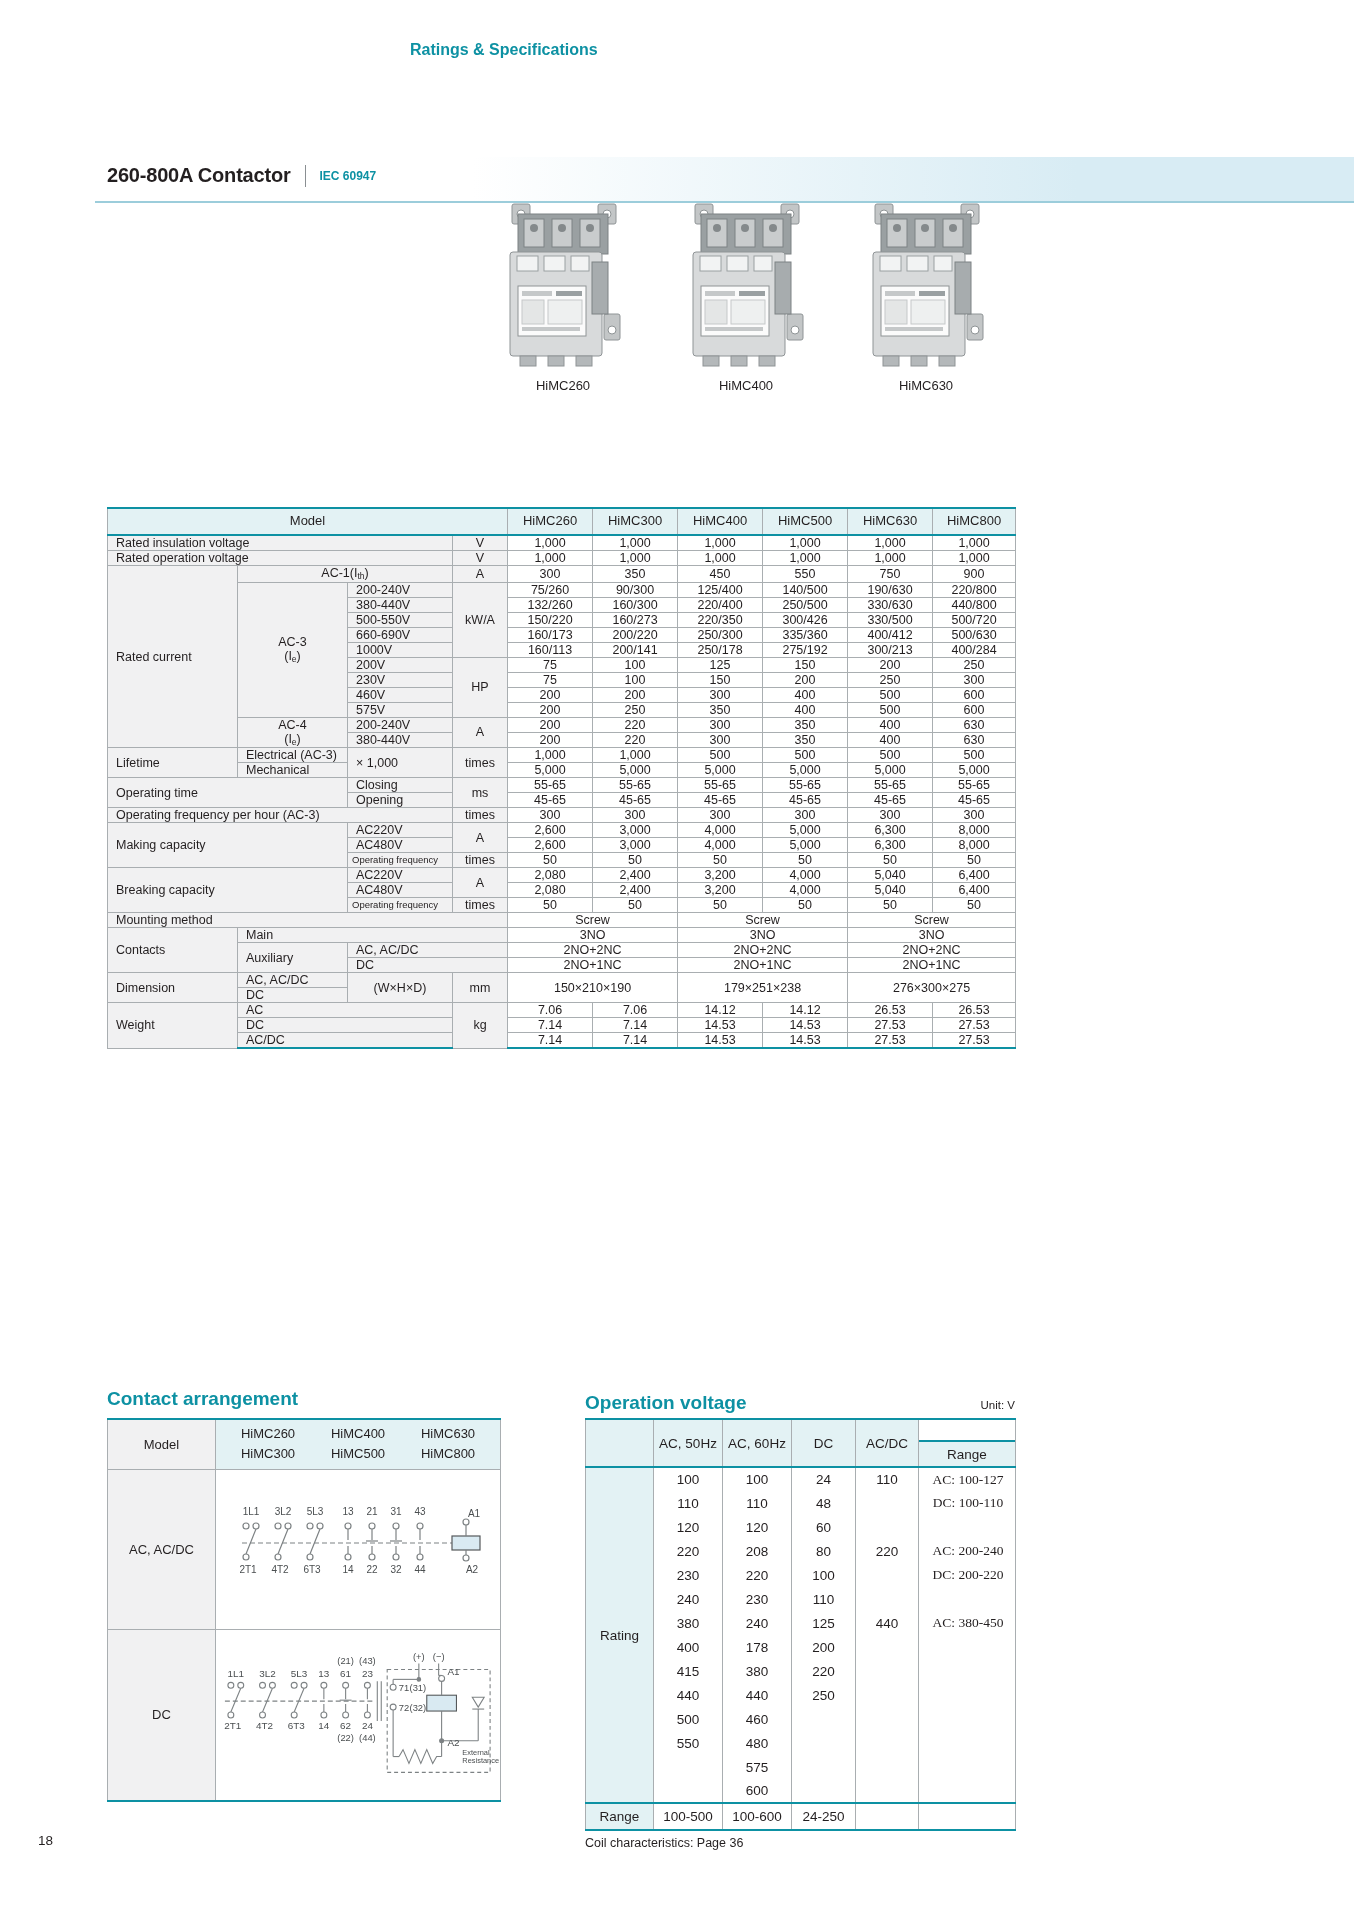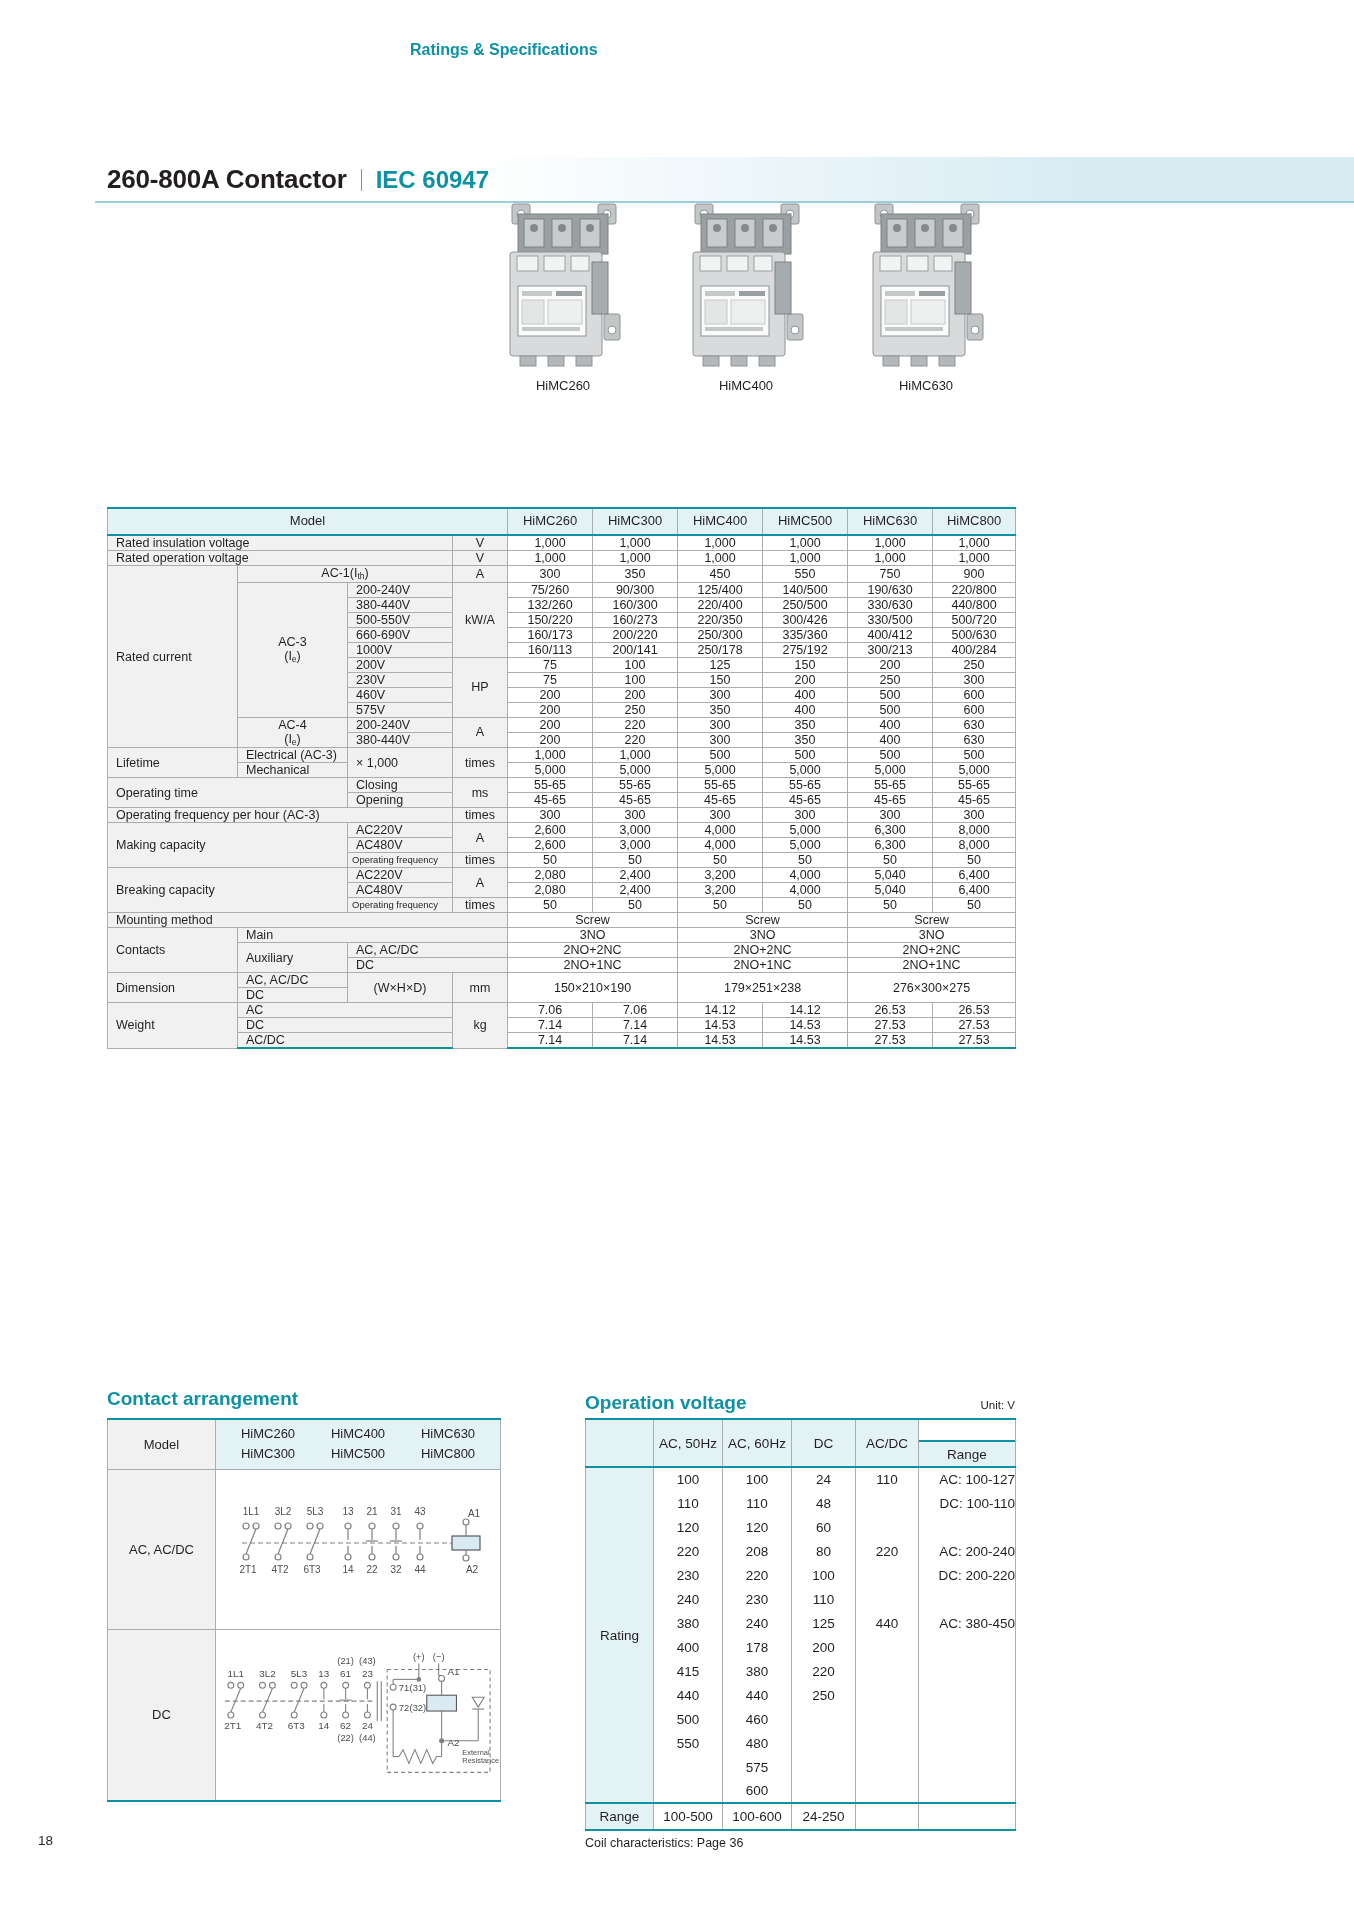--- a/index.html
+++ b/index.html
@@ -14,23 +14,23 @@
              border-radius:0 18px 18px 0;display:flex;align-items:center;}
   .dots{margin-left:20px;display:flex;gap:11px;}
   .dots i{width:7px;height:7px;border-radius:50%;background:#fff;}
   .brand-label{color:#fff;font-weight:bold;font-size:19px;margin-left:16px;letter-spacing:.2px;}
   .section-label{position:absolute;left:410px;top:41px;color:var(--teal);font-weight:bold;font-size:16px;}
   
   .title-band{position:absolute;left:95px;right:0;top:157px;height:46px;
               background:linear-gradient(to right,rgba(216,236,244,0) 30%,#d8ecf4 78%);
               border-bottom:2px solid #9ccddb;}
   .title-row{position:absolute;left:107px;top:164px;display:flex;align-items:center;gap:14px;}
-  .page-title{font-size:26px;font-weight:bold;letter-spacing:-.2px;}
+  .page-title{font-size:20px;font-weight:bold;letter-spacing:-.2px;}
   .title-sep{width:1px;height:22px;background:#8a8f92;}
-  .standard{color:var(--teal);font-weight:bold;font-size:24px;}
+  .standard{color:var(--teal);font-weight:bold;font-size:12px;}
   
   .product{position:absolute;top:196px;width:160px;text-align:center;}
   .product .lbl{font-size:13px;margin-top:2px;}
   
   table{border-collapse:collapse;table-layout:fixed;}
   .spec{position:absolute;left:107px;top:507px;width:908px;}
   .spec td{border:1px solid var(--bd);height:15px;font-size:12.5px;line-height:1.12;
            text-align:center;padding:0 2px;}
   .spec tr.hd td{background:var(--cyan);height:27px;font-size:13px;
                  border-top:2px solid var(--teal);border-bottom:2px solid var(--teal);}
@@ -56,21 +56,21 @@
   
   .ov{position:absolute;left:585px;top:1418px;width:430px;}
   .ov td{border-left:1px solid var(--bd);border-right:1px solid var(--bd);
          font-size:13.5px;text-align:center;height:24px;padding:0;}
   .ov tr.hd td{background:var(--cyan);height:48px;border-top:2px solid var(--teal);
                border-bottom:2px solid var(--teal);}
   .ov td.rhd{padding:0;background:#fff;vertical-align:top;}
   .rt{height:22px;border-bottom:2px solid var(--teal);}
   .rl2{height:24px;background:var(--cyan);display:flex;align-items:center;justify-content:center;}
   .ov td.rating{background:var(--cyan);}
-  .ov td.rng{text-align:right;padding-left:2px;}
+  .ov td.rng{text-align:center;padding-left:2px;font-family:Liberation Serif, serif;}
   .ov tr.rrow td{border-top:2px solid var(--teal);border-bottom:2px solid var(--teal);height:27px;}
   .ov tr.rrow td.rating{background:var(--cyan);}
   .unit-note{position:absolute;left:915px;top:1399px;width:100px;text-align:right;font-size:11.5px;}
   .footnote{position:absolute;left:585px;top:1836px;font-size:12.5px;}
   .page-num{position:absolute;left:38px;top:1833px;font-size:13.5px;}
   .dg text{font-size:10px;fill:#4a4e50;font-family:"Liberation Sans",sans-serif;}
   .dg .tiny{font-size:7.5px;}
   .dg .sm2{font-size:9.5px;}
 </style>
 </head>

